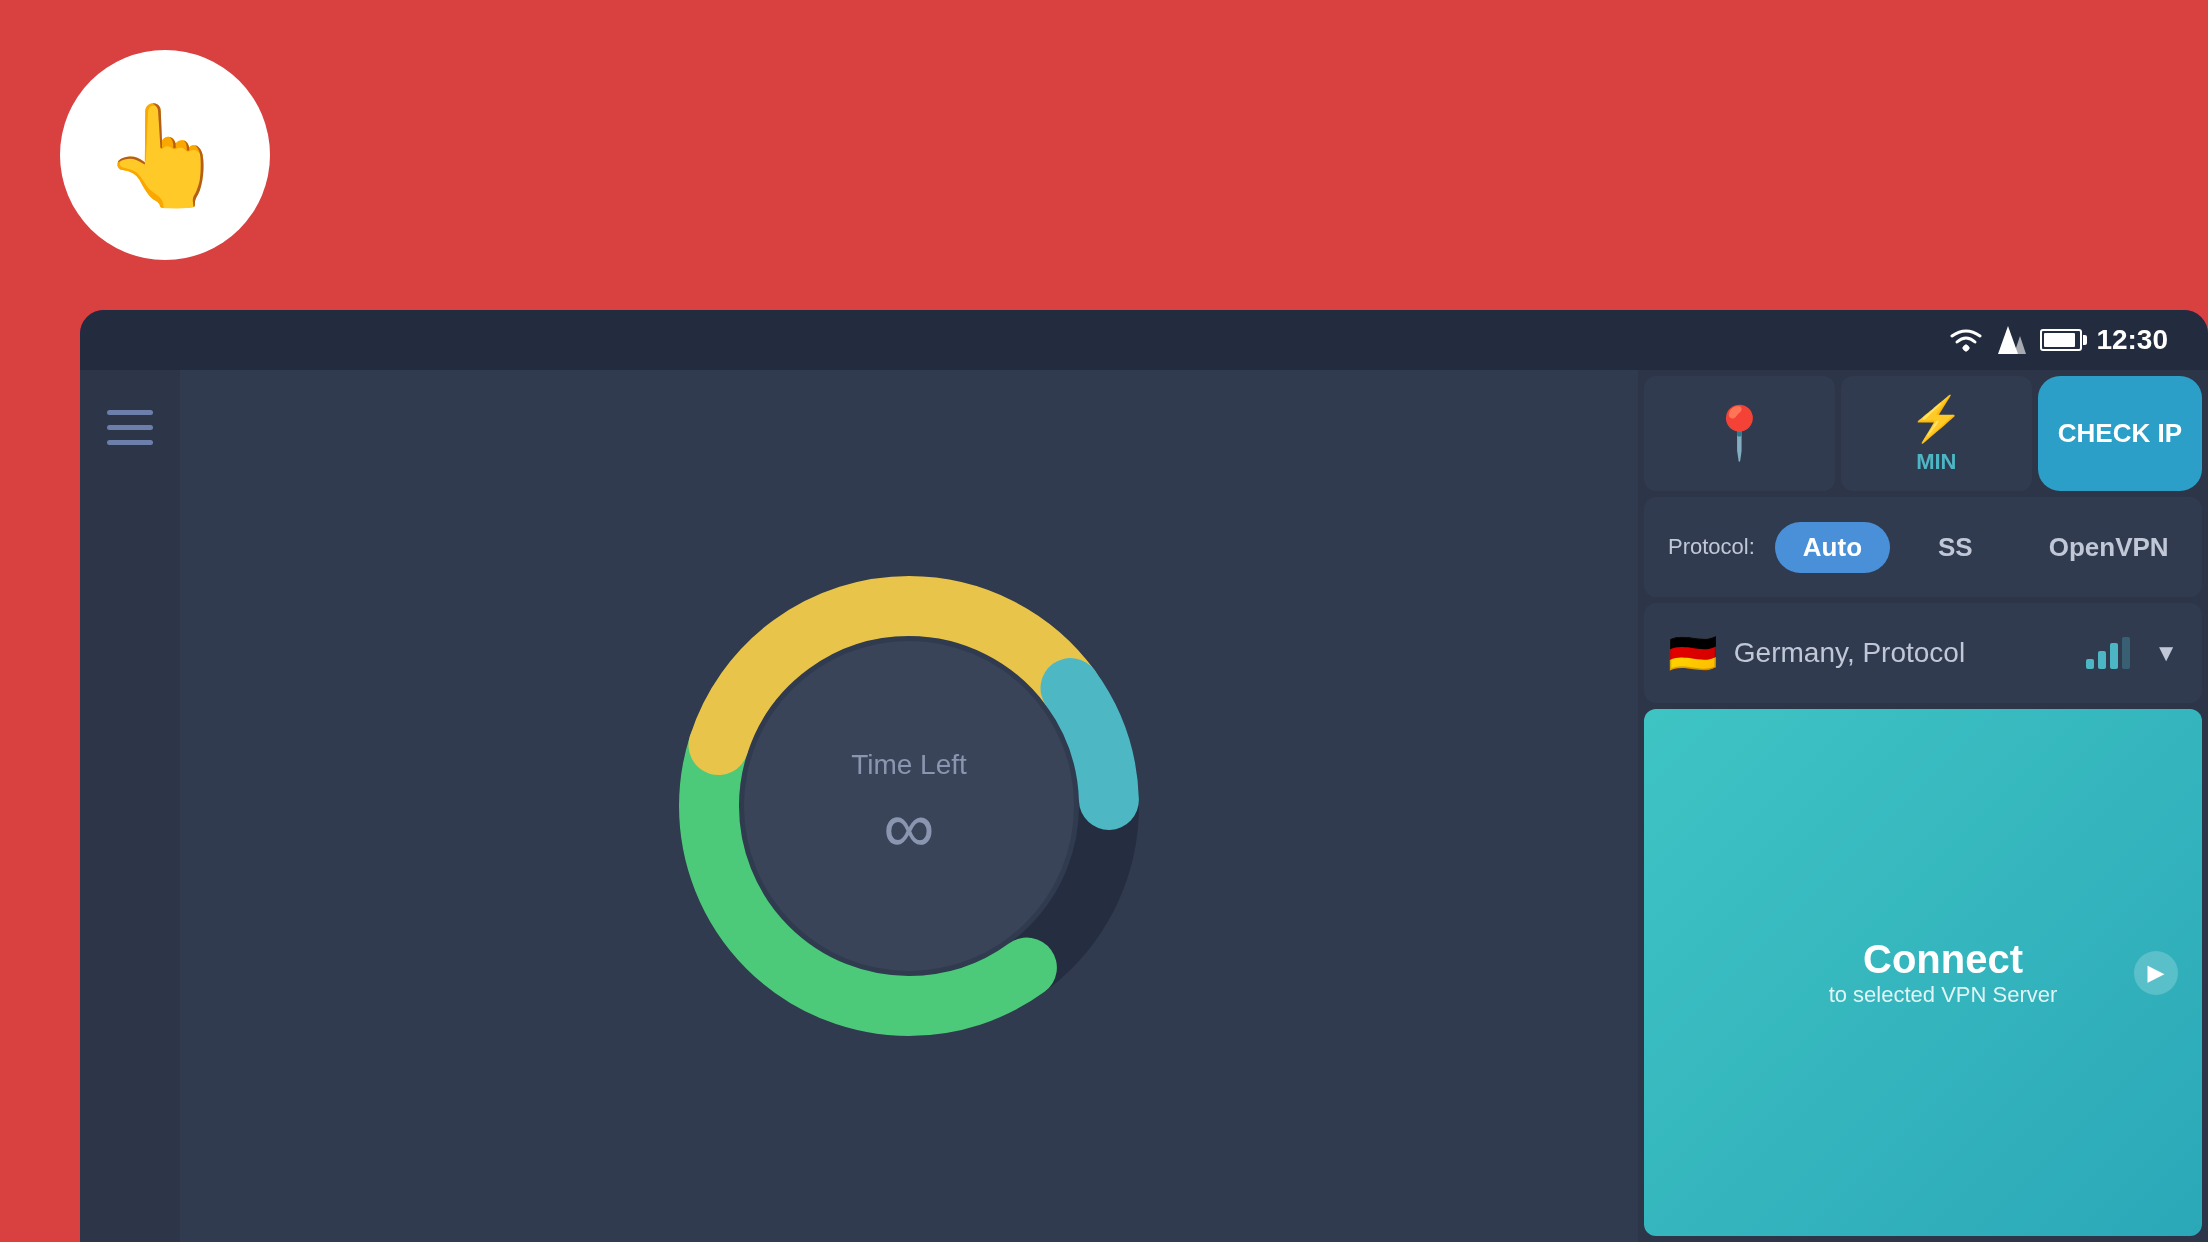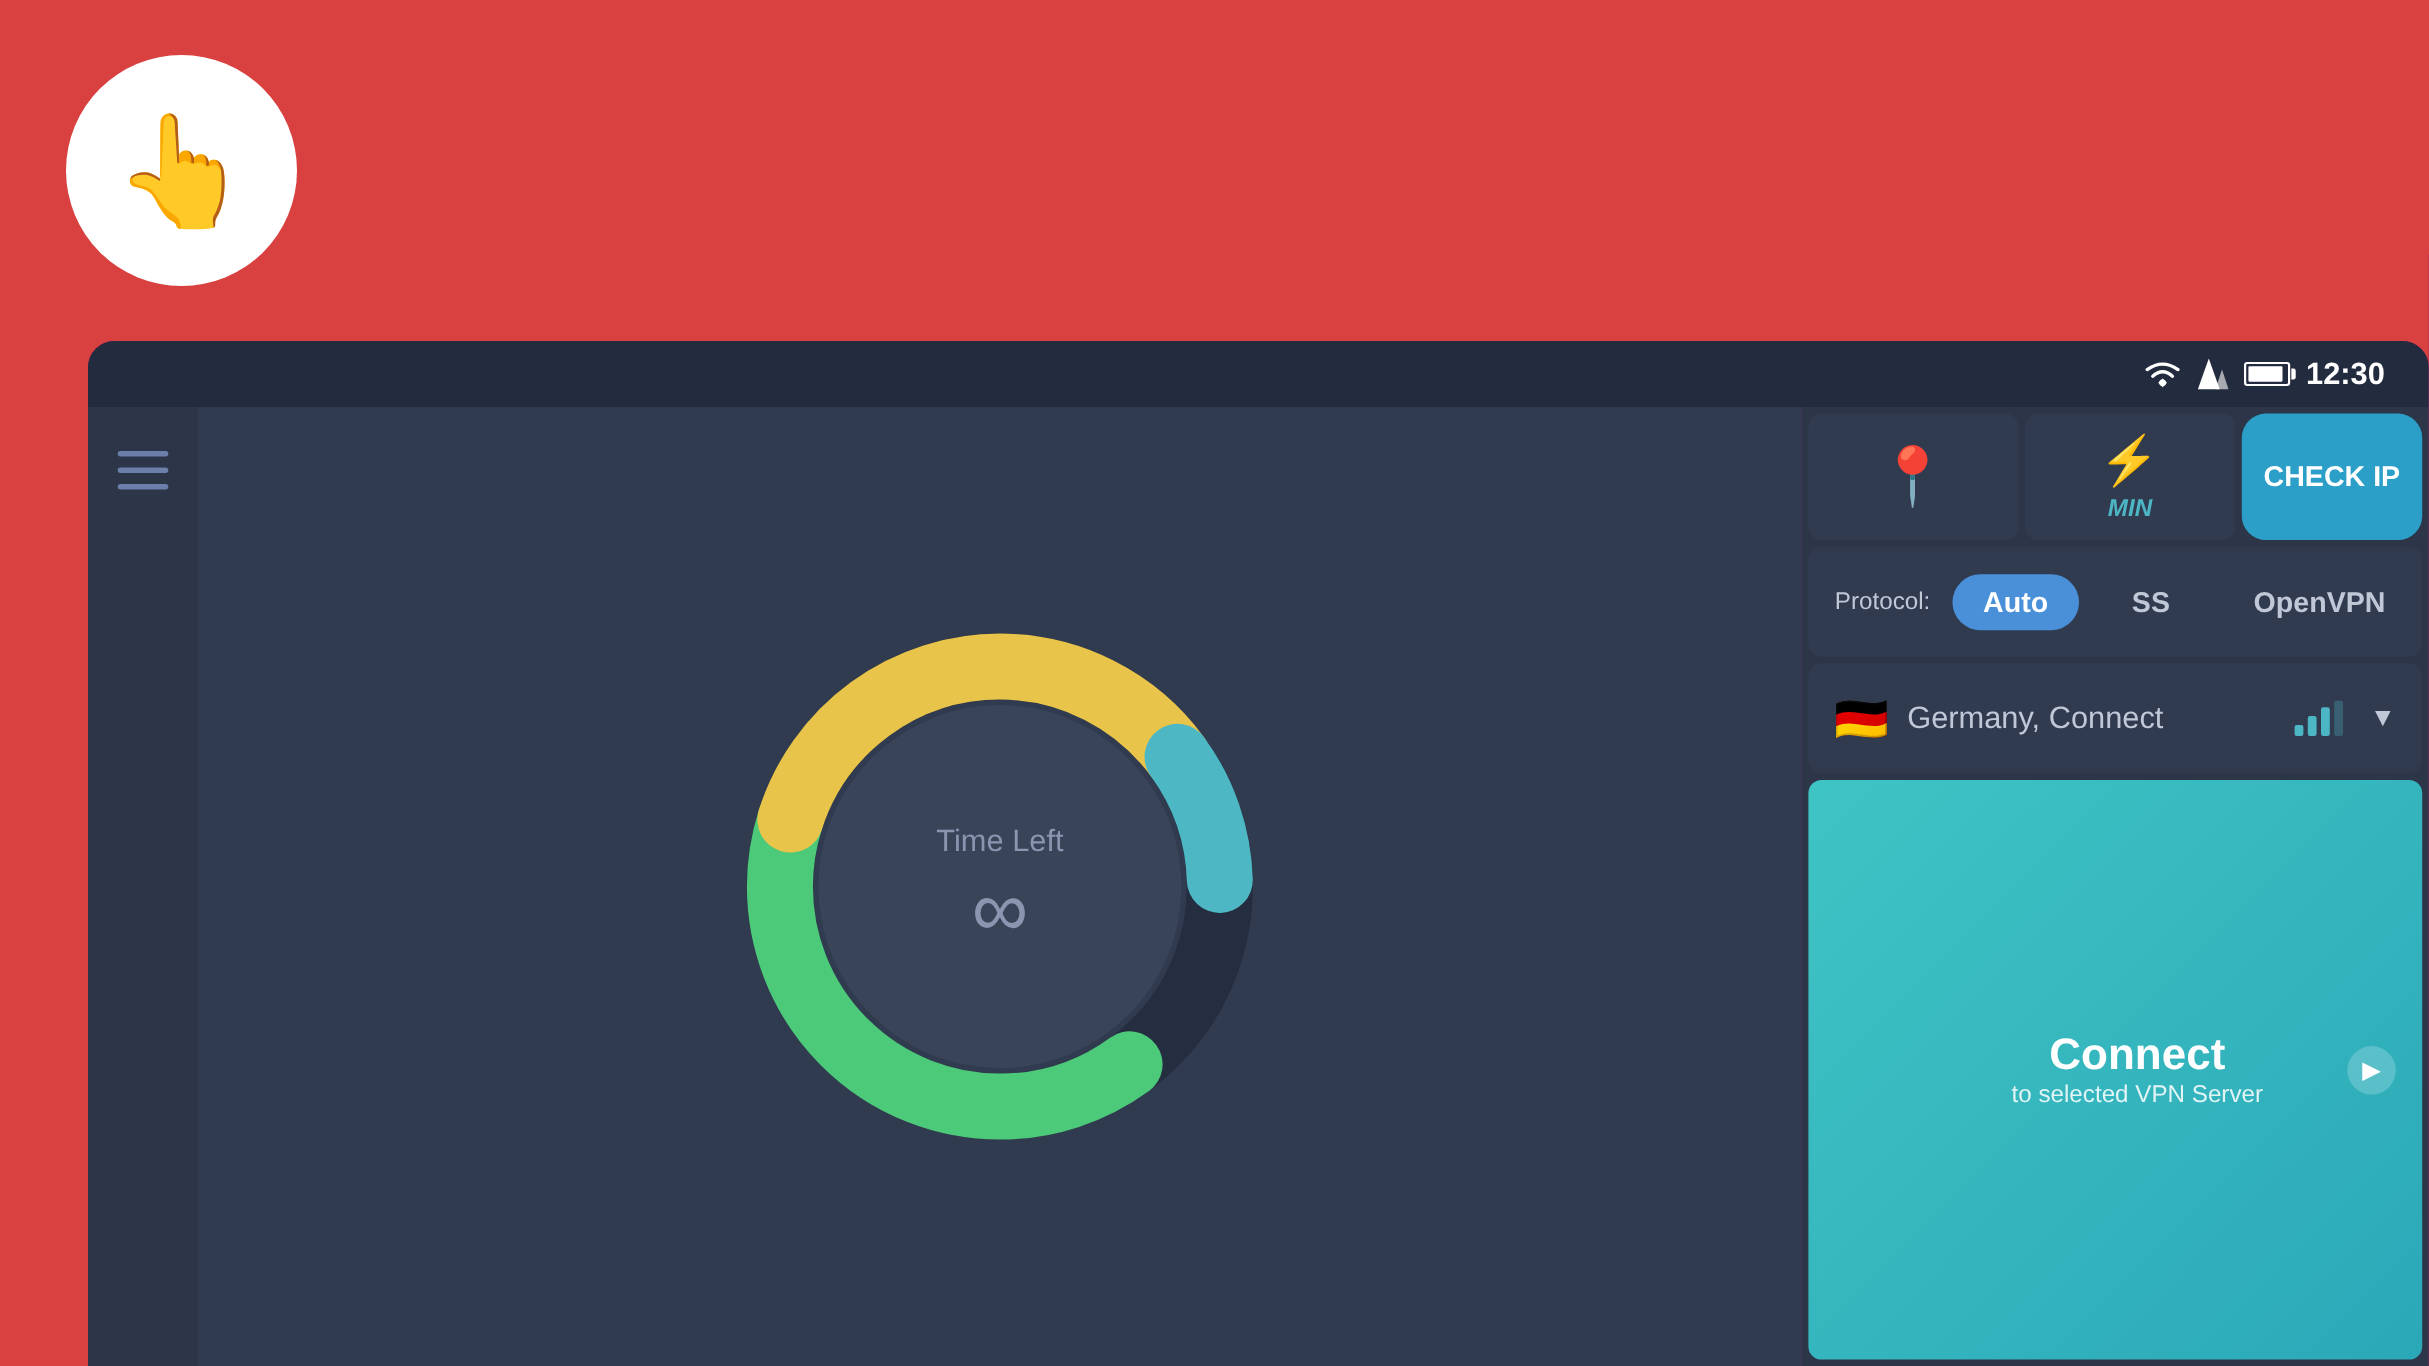--- a/index.html
+++ b/index.html
@@ -230,21 +230,20 @@
 
     .speed-lightning {
       color: #f5c518;
       font-size: 44px;
     }
 
     .speed-label {
       color: #4db6c4;
       font-size: 22px;
       font-weight: 700;
-      font-style: italic;
     }
 
     .check-ip-btn {
       background: #2b9fc7;
       border-radius: 22px;
       display: flex;
       align-items: center;
       justify-content: center;
       padding: 0 20px;
       cursor: pointer;
@@ -462,21 +461,21 @@
 
       <div class="protocol-row">
         <span class="protocol-label">Protocol:</span>
         <div class="protocol-btn protocol-btn-active">Auto</div>
         <div class="protocol-btn protocol-btn-inactive">SS</div>
         <div class="protocol-btn protocol-btn-inactive">OpenVPN</div>
       </div>
 
       <div class="server-row">
         <span class="flag-emoji">🇩🇪</span>
-        <span class="server-name">Germany, Connect</span>
+        <span class="server-name">Germany, Protocol</span>
         <div class="signal-bars">
           <div class="bar bar1"></div>
           <div class="bar bar2"></div>
           <div class="bar bar3"></div>
           <div class="bar bar4"></div>
         </div>
         <span class="dropdown-arrow">▼</span>
       </div>
 
       <div class="connect-btn">

